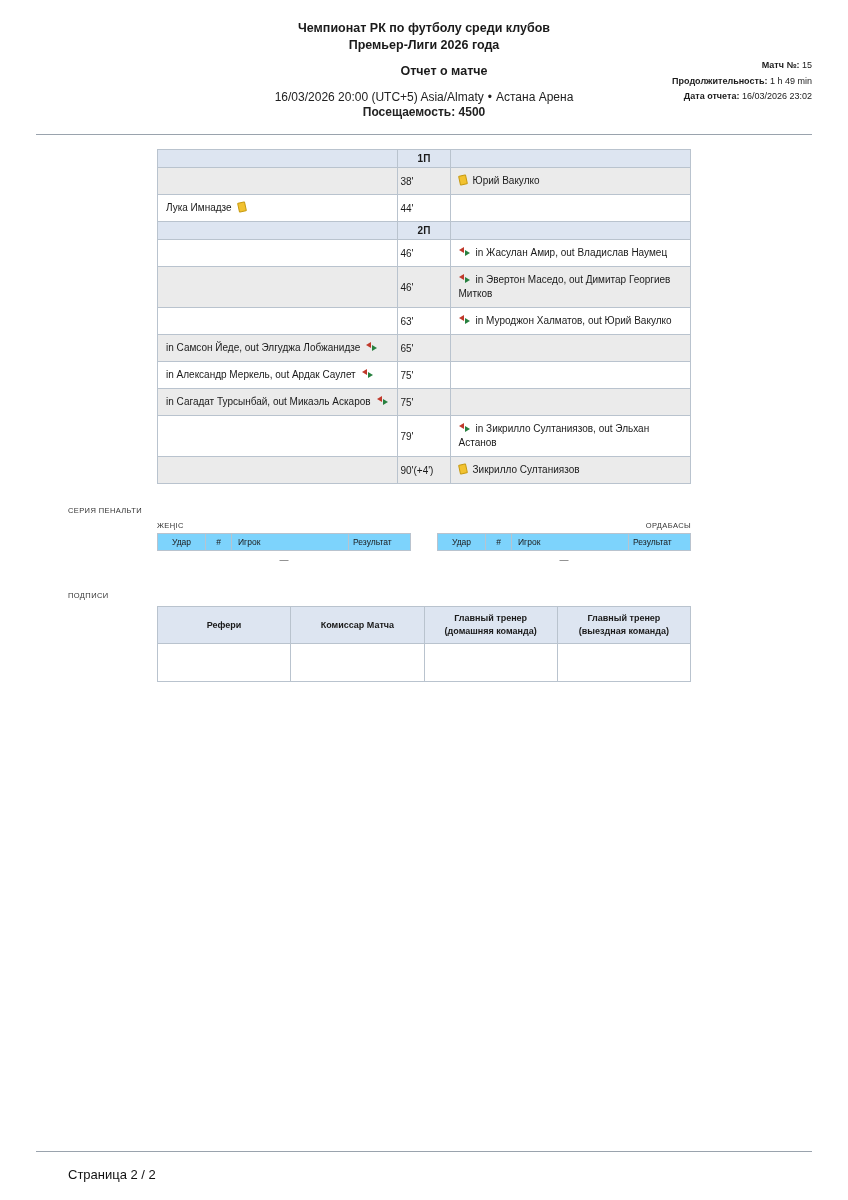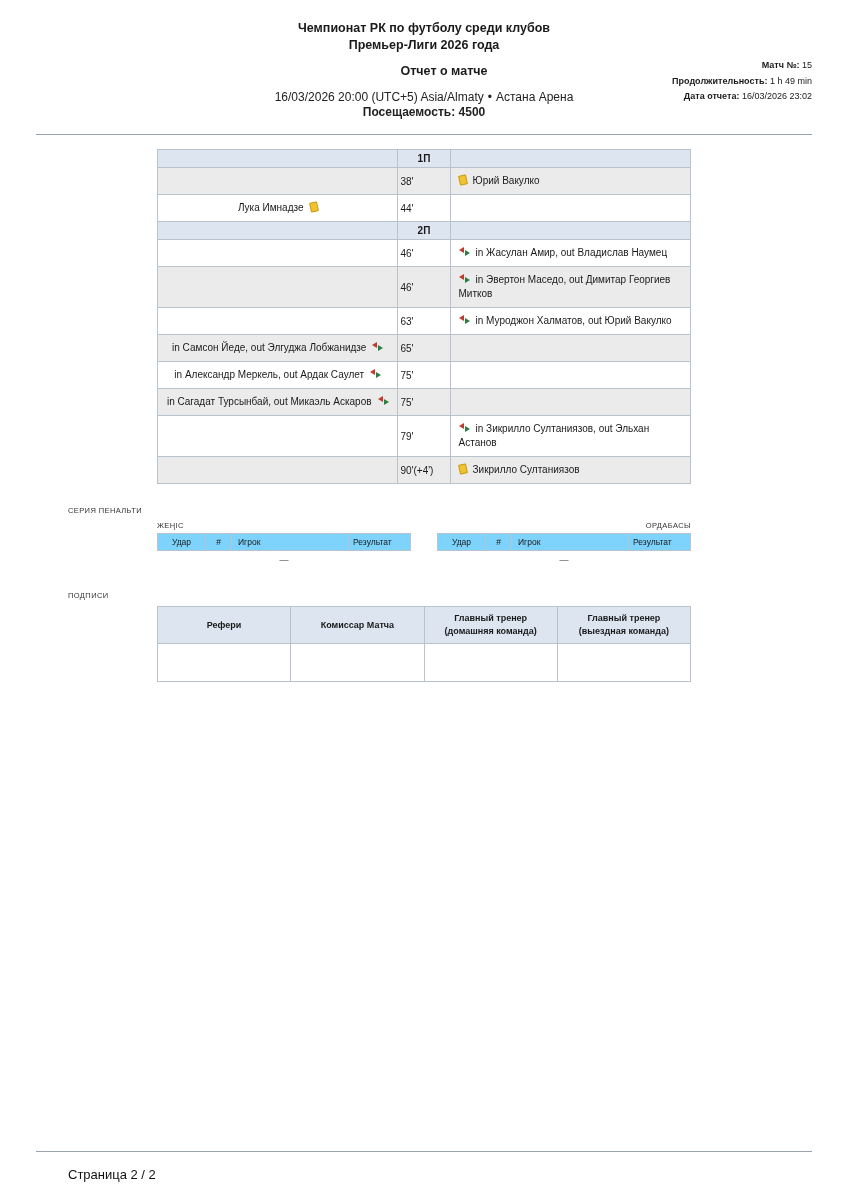--- a/index.html
+++ b/index.html
@@ -68,21 +68,21 @@
     width: 534px;
     border-collapse: collapse;
     font-size: 10px;
   }
   .events td {
     border: 1px solid #b9c3ce;
     vertical-align: middle;
   }
   .ev-home {
     width: 240px;
-    text-align: center;
+    text-align: left;
     padding: 6px 8px;
     line-height: 14px;
   }
   .ev-min {
     width: 52px;
     text-align: left;
     padding: 6px 2px;
     white-space: nowrap;
   }
   .ev-away {

